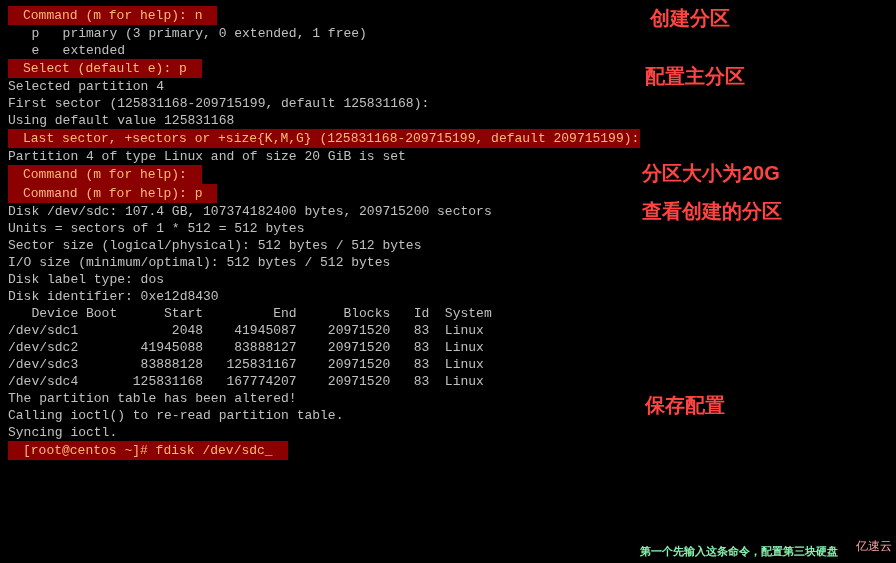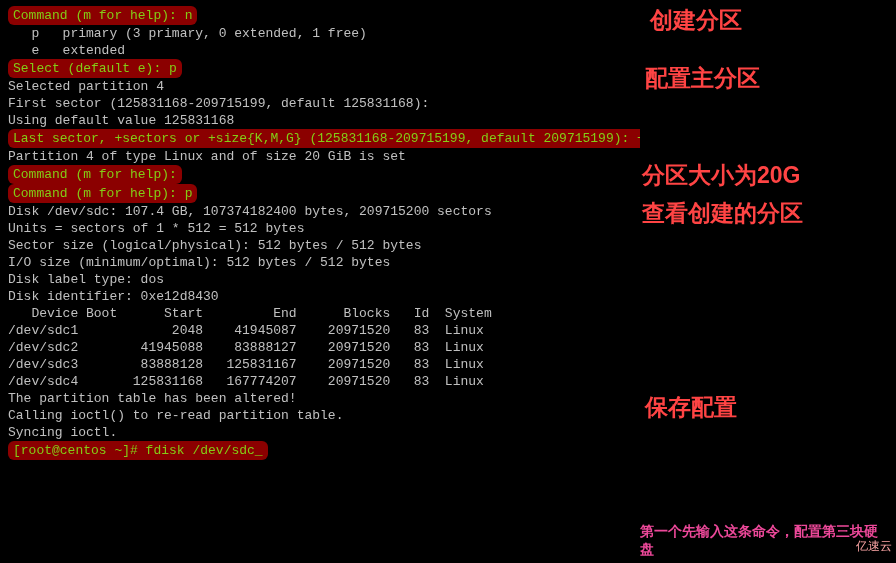--- a/index.html
+++ b/index.html
@@ -23,38 +23,37 @@
       overflow: hidden;
     }
     .line {
       line-height: 17px;
       white-space: pre;
       color: #c0c0c0;
     }
     .red-box {
       display: inline-block;
       background: #8b0000;
-      color: #84cc16;
-      padding: 1px 5px;
-      border-radius: 6px;
+      color: #fdba74;
+      padding: 1px 15px;
     }
     
     .annotations {
       position: absolute;
       top: 0;
       left: 640px;
       width: 256px;
       height: 563px;
       background: #000;
     }
     .annotation {
       position: absolute;
       color: #ff4444;
       font-family: 'SimHei', 'Microsoft YaHei', Arial, sans-serif;
-      font-size: 23px;
+      font-size: 20px;
       font-weight: bold;
     }
     .watermark {
       position: absolute;
       bottom: 8px;
       right: 4px;
       color: #fca5a5;
       font-size: 12px;
       font-family: Arial, sans-serif;
     }
@@ -121,16 +120,16 @@
   <div class="annotation" style="top: 63px; left: 5px;">配置主分区</div>
 
   <div class="annotation" style="top: 160px; left: 2px;">分区大小为20G</div>
 
   <div class="annotation" style="top: 198px; left: 2px;">查看创建的分区</div>
 
   <div class="annotation" style="top: 392px; left: 5px;">保存配置</div>
 </div>
 
 <div style="position:absolute; bottom: 2px; left: 0; width: 896px; display: flex; align-items: center;">
-  <div style="position:absolute; bottom: 2px; left: 640px; color: #ec4899; font-family: 'SimHei','Microsoft YaHei',Arial,sans-serif; font-size: 14px; font-weight: bold; width: 250px;">第一个先输入这条命令，配置第三块硬盘</div>
+  <div style="position:absolute; bottom: 2px; left: 640px; color: #86efac; font-family: 'SimHei','Microsoft YaHei',Arial,sans-serif; font-size: 11px; font-weight: bold; width: 250px;">第一个先输入这条命令，配置第三块硬盘</div>
 </div>
 
 <div class="watermark">亿速云</div>
 
 </body></html>

